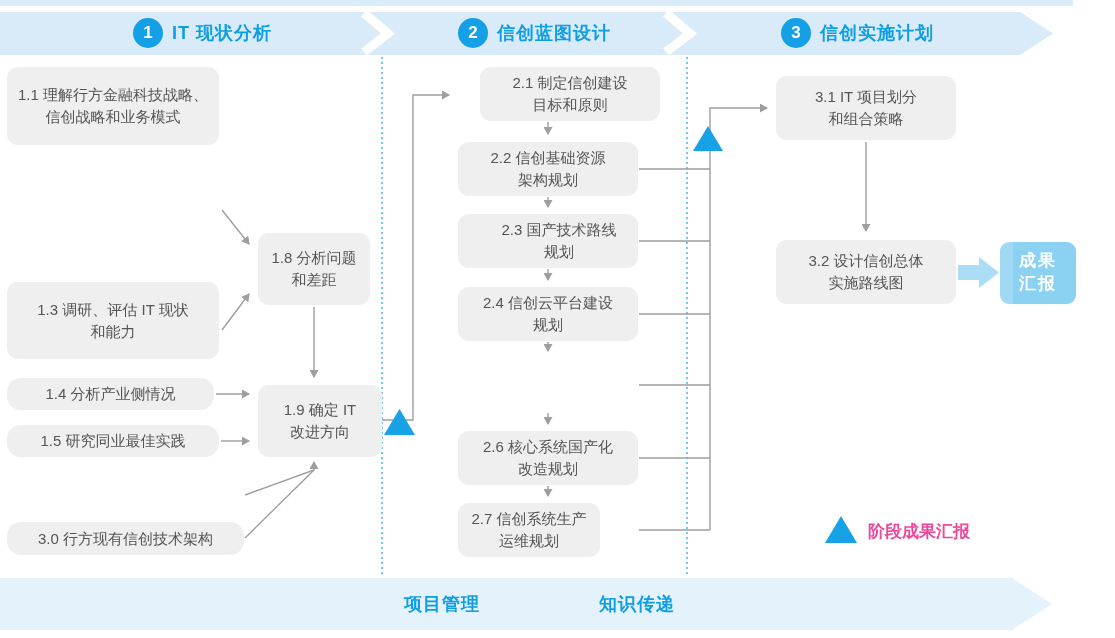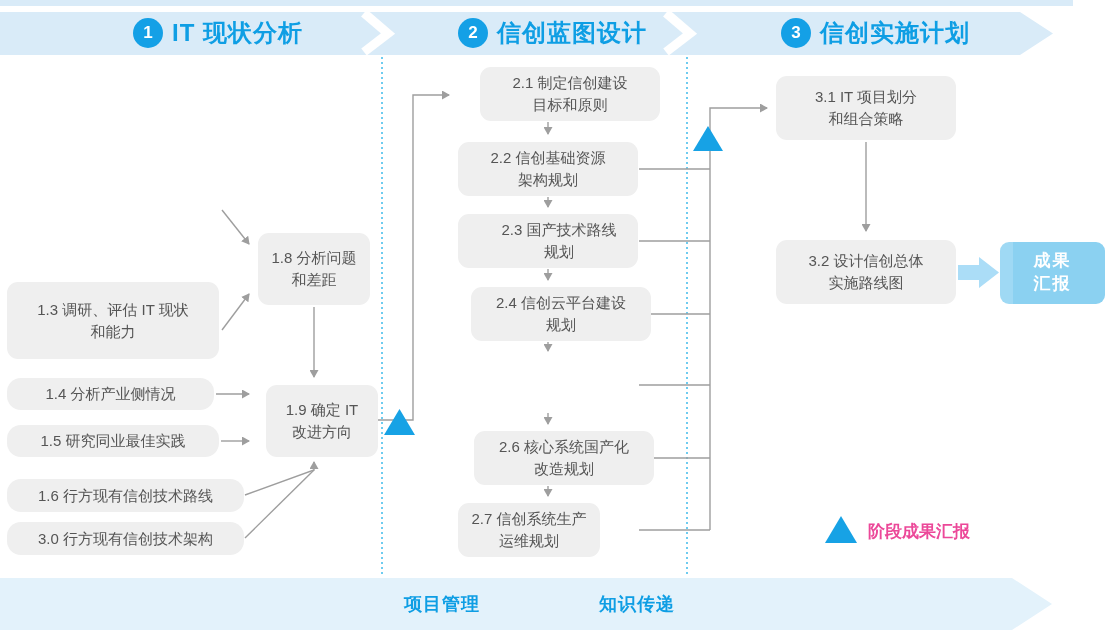--- a/index.html
+++ b/index.html
@@ -2,26 +2,26 @@
 <html><head>
 <meta charset="utf-8">
 <style>
   html,body{margin:0;padding:0;background:#fff;}
   .canvas{position:relative;width:1115px;height:638px;background:#fff;overflow:hidden;
           font-family:"Liberation Sans","DejaVu Sans",sans-serif;}
   svg.bg{position:absolute;left:0;top:0;width:1115px;height:638px;}
   .phase-header{position:absolute;display:flex;align-items:center;gap:9px;height:32px;top:17px;}
   .num-circle{width:30px;height:30px;border-radius:50%;background:#14A0E6;color:#fff;
               font-weight:bold;font-size:17px;display:flex;align-items:center;justify-content:center;}
-  .phase-title{color:#0E9EE4;font-weight:bold;font-size:24px;letter-spacing:1px;white-space:nowrap;}
+  .phase-title{color:#0E9EE4;font-weight:bold;font-size:18px;letter-spacing:1px;white-space:nowrap;}
   .node{position:absolute;background:#EFEFEF;border-radius:11px;color:#555;
         font-size:15px;line-height:1.45;display:flex;align-items:center;justify-content:center;
         text-align:center;white-space:pre-line;padding:2px 6px;box-sizing:border-box;}
   .pill{border-radius:14px;}
-  .result{position:absolute;left:1000px;top:242px;width:105px;height:62px;border-radius:9px;
+  .result{position:absolute;left:1000px;top:242px;width:76px;height:62px;border-radius:9px;
           background:linear-gradient(90deg,#9FD9F4 0px,#9FD9F4 13px,#8BD1F1 13px);
           color:#fff;font-weight:bold;font-size:17px;line-height:1.35;letter-spacing:2px;
           display:flex;align-items:center;justify-content:center;text-align:left;white-space:pre-line;}
   .legend-label{position:absolute;left:868px;top:520px;font-size:17px;font-weight:bold;color:#ec4899;white-space:nowrap;}
   .footer-label{position:absolute;top:592px;width:130px;text-align:center;font-size:18px;
                 font-weight:bold;color:#0E9EE4;letter-spacing:1px;}
 </style>
 </head>
 <body>
 
@@ -83,40 +83,41 @@
   </div>
   <div class="phase-header" style="left:458px;">
     <span class="num-circle">2</span>
     <span class="phase-title">信创蓝图设计</span>
   </div>
   <div class="phase-header" style="left:781px;">
     <span class="num-circle">3</span>
     <span class="phase-title">信创实施计划</span>
   </div>
 
+  <div class="node" style="left:7px;top:67px;width:212px;height:78px;">1.1 理解行方金融科技战略、
+信创战略和业务模式</div>
   <div class="node" style="left:7px;top:282px;width:212px;height:77px;">1.3 调研、评估 IT 现状
 和能力</div>
   <div class="node pill" style="left:7px;top:378px;width:207px;height:32px;">1.4 分析产业侧情况</div>
   <div class="node pill" style="left:7px;top:425px;width:212px;height:32px;">1.5 研究同业最佳实践</div>
-  <div class="node pill" style="left:7px;top:479px;width:237px;height:33px;">1.6 行方现有信创技术路线</div>
   <div class="node pill" style="left:7px;top:522px;width:237px;height:33px;">3.0 行方现有信创技术架构</div>
   <div class="node" style="left:258px;top:233px;width:112px;height:72px;">1.8 分析问题
 和差距</div>
-  <div class="node" style="left:266px;top:385px;width:112px;height:72px;">1.9 确定 IT
+  <div class="node" style="left:258px;top:385px;width:124px;height:72px;">1.9 确定 IT
 改进方向</div>
 
   <div class="node" style="left:480px;top:67px;width:180px;height:54px;text-align:center;">2.1 制定信创建设
 目标和原则</div>
   <div class="node" style="left:458px;top:142px;width:180px;height:54px;">2.2 信创基础资源
 架构规划</div>
   <div class="node" style="left:458px;top:214px;width:180px;height:54px;padding-left:28px;">2.3 国产技术路线
 规划</div>
-  <div class="node" style="left:458px;top:287px;width:180px;height:54px;margin-left:13px;">2.4 信创云平台建设
+  <div class="node" style="left:458px;top:287px;width:180px;height:54px;">2.4 信创云平台建设
 规划</div>
-  <div class="node" style="left:458px;top:431px;width:180px;height:54px;margin-left:16px;">2.6 核心系统国产化
+  <div class="node" style="left:458px;top:431px;width:180px;height:54px;">2.6 核心系统国产化
 改造规划</div>
   <div class="node" style="left:458px;top:503px;width:142px;height:54px;">2.7 信创系统生产
 运维规划</div>
 
   <div class="node" style="left:776px;top:76px;width:180px;height:64px;">3.1 IT 项目划分
 和组合策略</div>
   <div class="node" style="left:776px;top:240px;width:180px;height:64px;">3.2 设计信创总体
 实施路线图</div>
 
   <div class="result">成果

